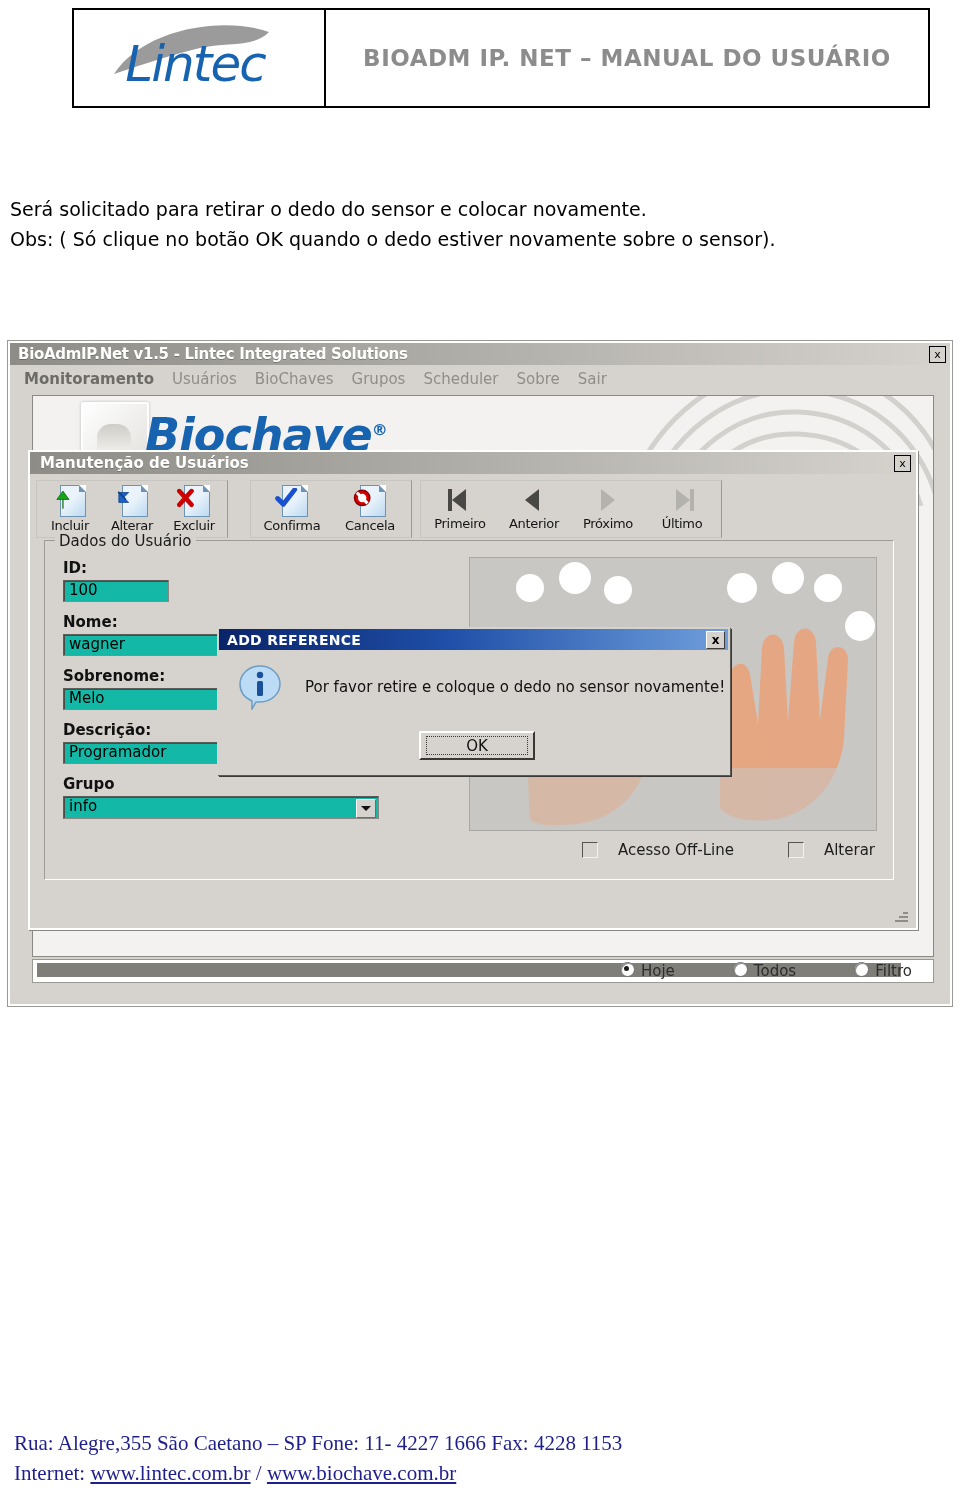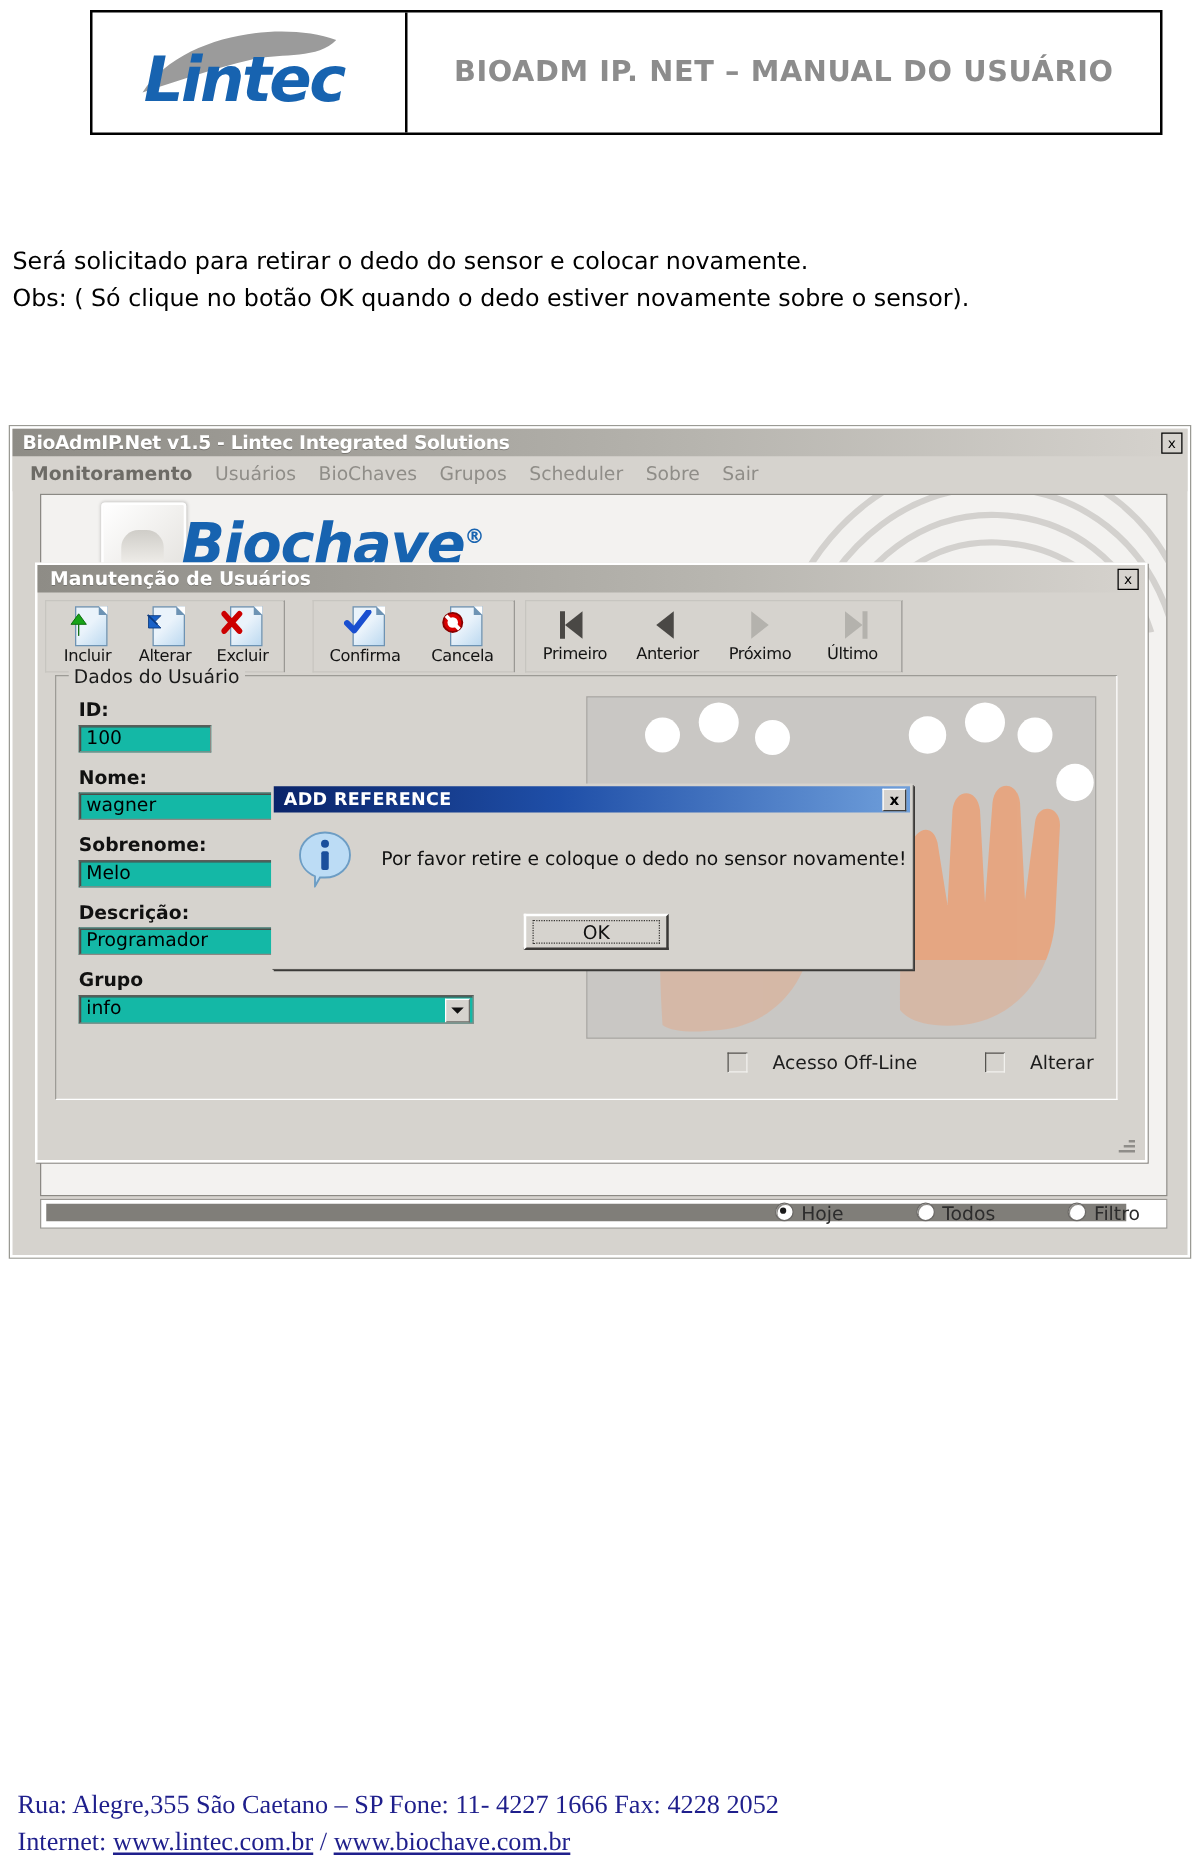--- a/index.html
+++ b/index.html
@@ -8,21 +8,21 @@
     font-family:"Liberation Sans",sans-serif;
     position:relative;overflow:hidden;
   }
 
   
   .header-wrap{position:absolute;left:72px;top:8px;width:858px;height:100px;
     border:2px solid #000;box-sizing:border-box;display:flex;background:#fff;}
   .logo-cell{width:252px;height:100%;border-right:2px solid #000;box-sizing:border-box;
     position:relative;display:flex;align-items:center;justify-content:center;}
   .logo-swoosh{position:absolute;left:30px;top:8px;width:180px;height:62px;}
-  .logo-text{position:relative;font-family:"DejaVu Sans",sans-serif;font-weight:bold;
+  .logo-text{position:relative;font-family:"DejaVu Sans",sans-serif;font-weight:normal;
     font-style:italic;font-size:50px;color:#1763b0;letter-spacing:-2px;
     margin-top:12px;margin-left:-8px;}
   .title-cell{flex:1;display:flex;align-items:center;justify-content:center;}
   .title-cell span{font-family:"DejaVu Sans",sans-serif;font-weight:bold;font-size:23px;
     color:#8c8c8c;letter-spacing:0.5px;}
 
   
   .doc-text{position:absolute;left:10px;top:196px;width:930px;color:#000;}
   .doc-text p{margin:0 0 4px 0;font-size:19px;line-height:26px;
      font-family:"DejaVu Sans",sans-serif;}
@@ -420,15 +420,15 @@
       </svg>
     </span>
     <span class="modal-msg">Por favor retire e coloque o dedo no sensor novamente!</span>
   </div>
   <div class="ok-btn">
     <span class="inner">OK</span>
   </div>
 </div>
 
 <div class="footer">
-  <div>Rua: Alegre,355  São Caetano – SP  Fone: 11- 4227 1666  Fax: 4228 2052</div>
+  <div>Rua: Alegre,355  São Caetano – SP  Fone: 11- 4227 1666  Fax: 4228 1153</div>
   <div><span>Internet: </span><a href="#">www.lintec.com.br</a><span> / </span><a href="#">www.biochave.com.br</a></div>
 </div>
 
 </body></html>

